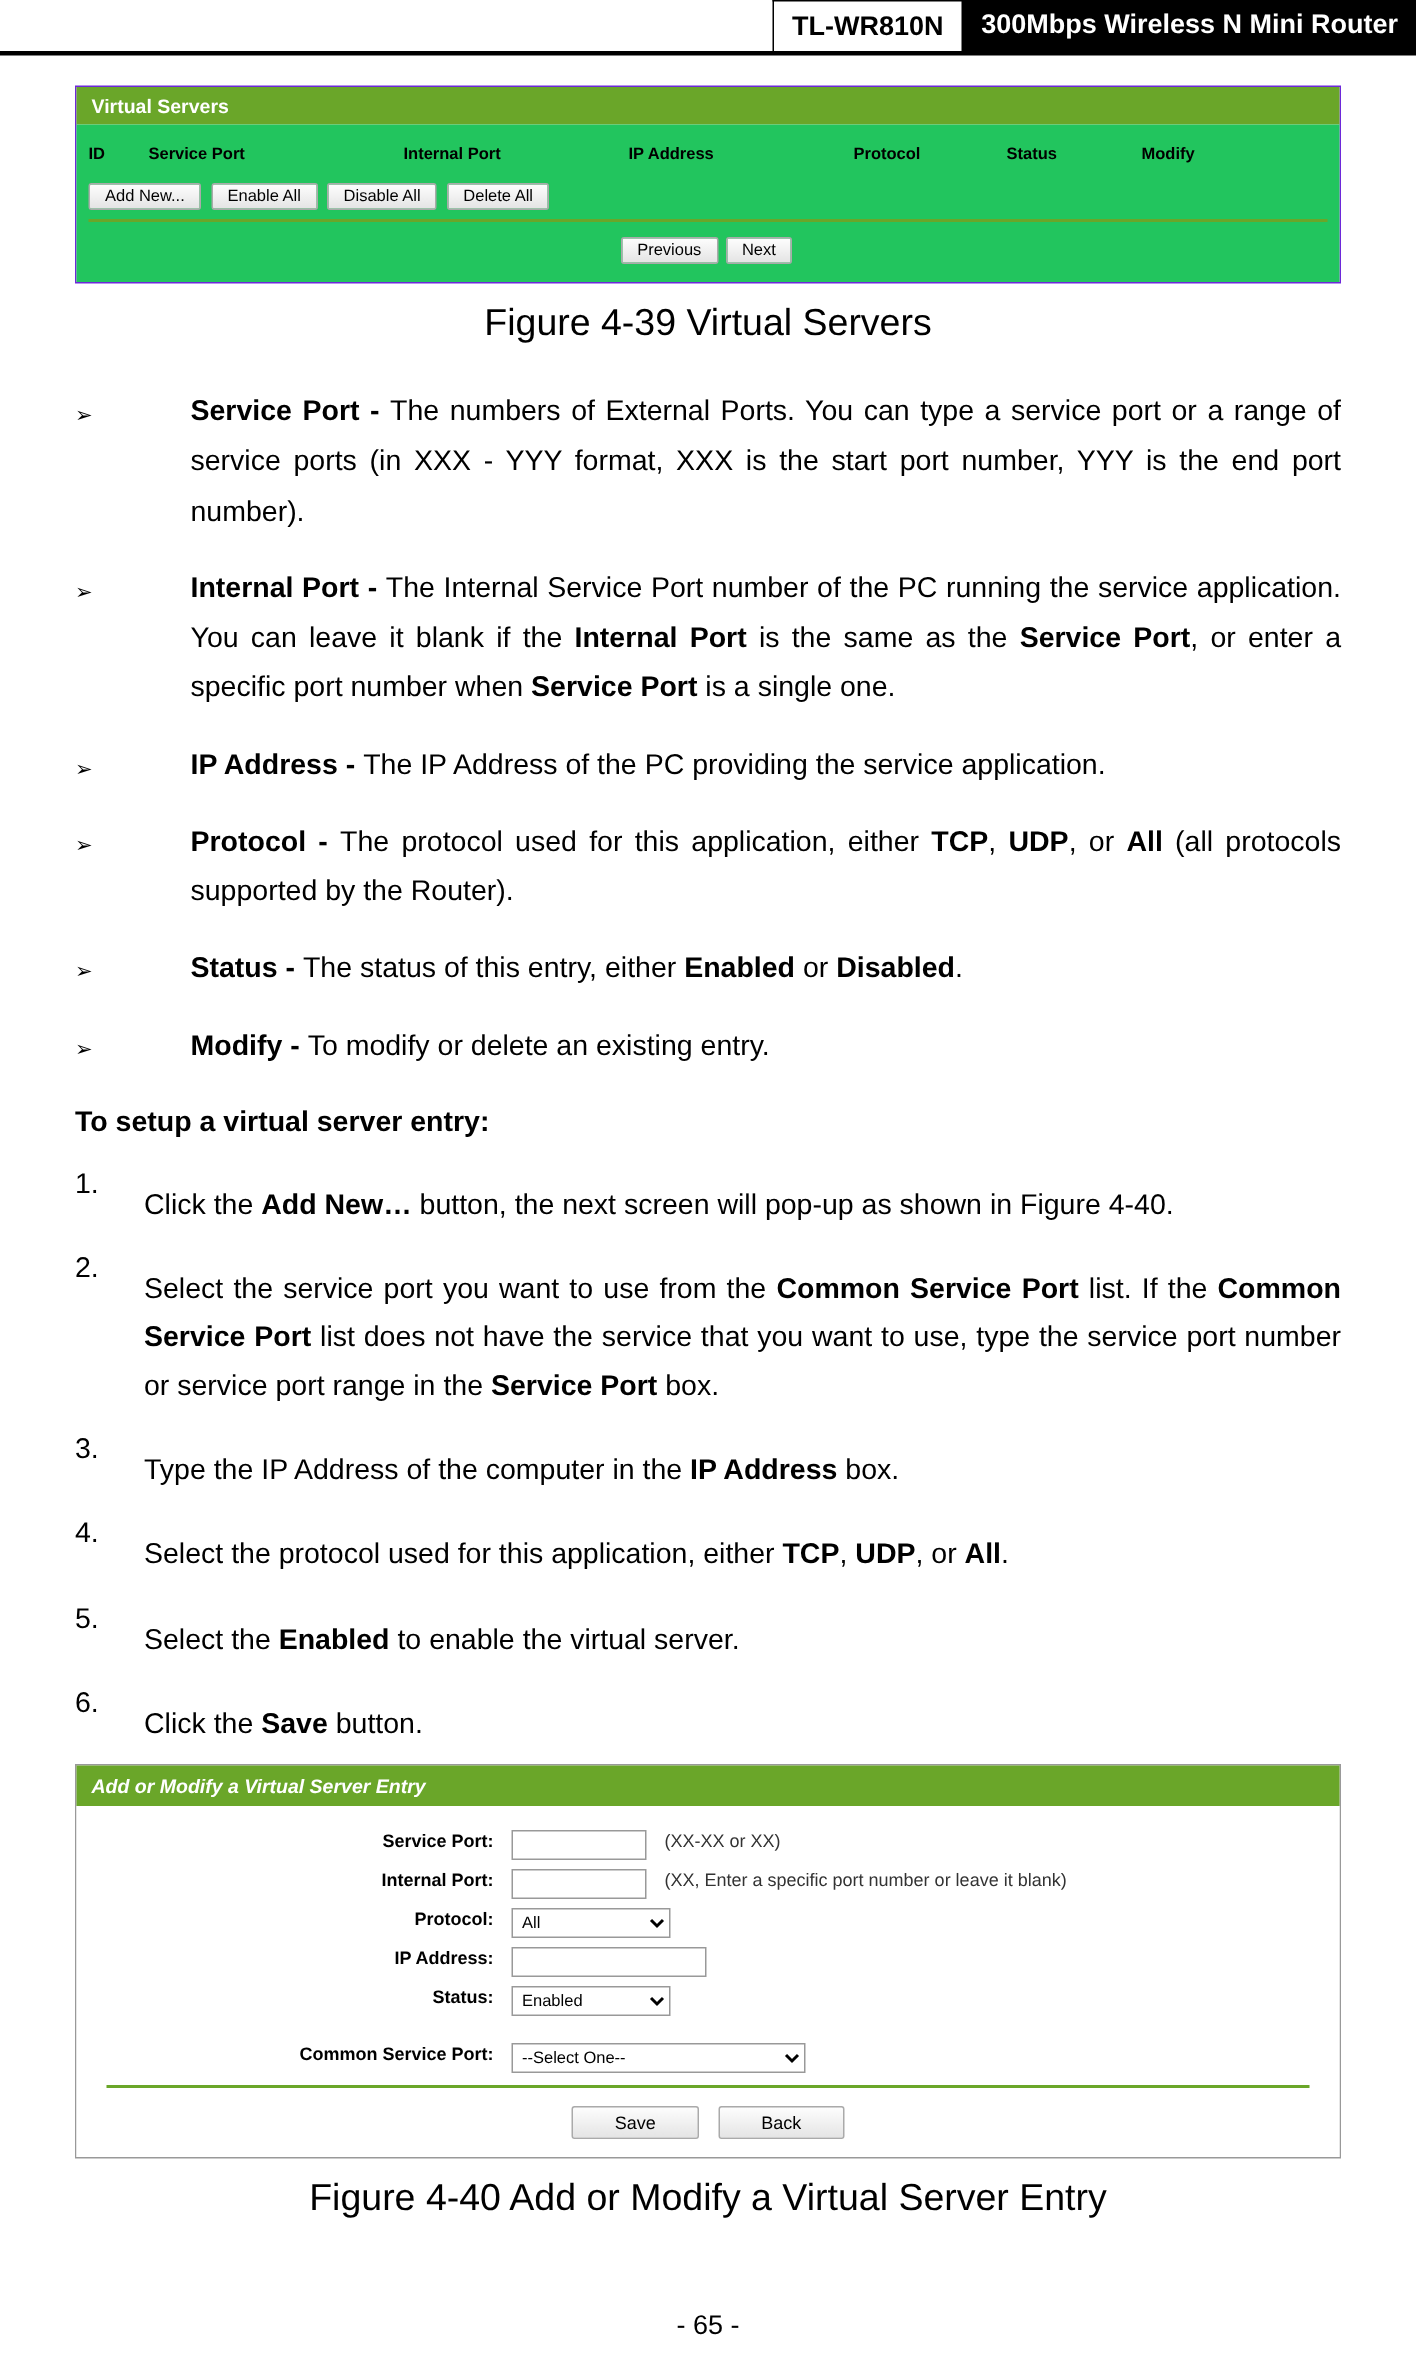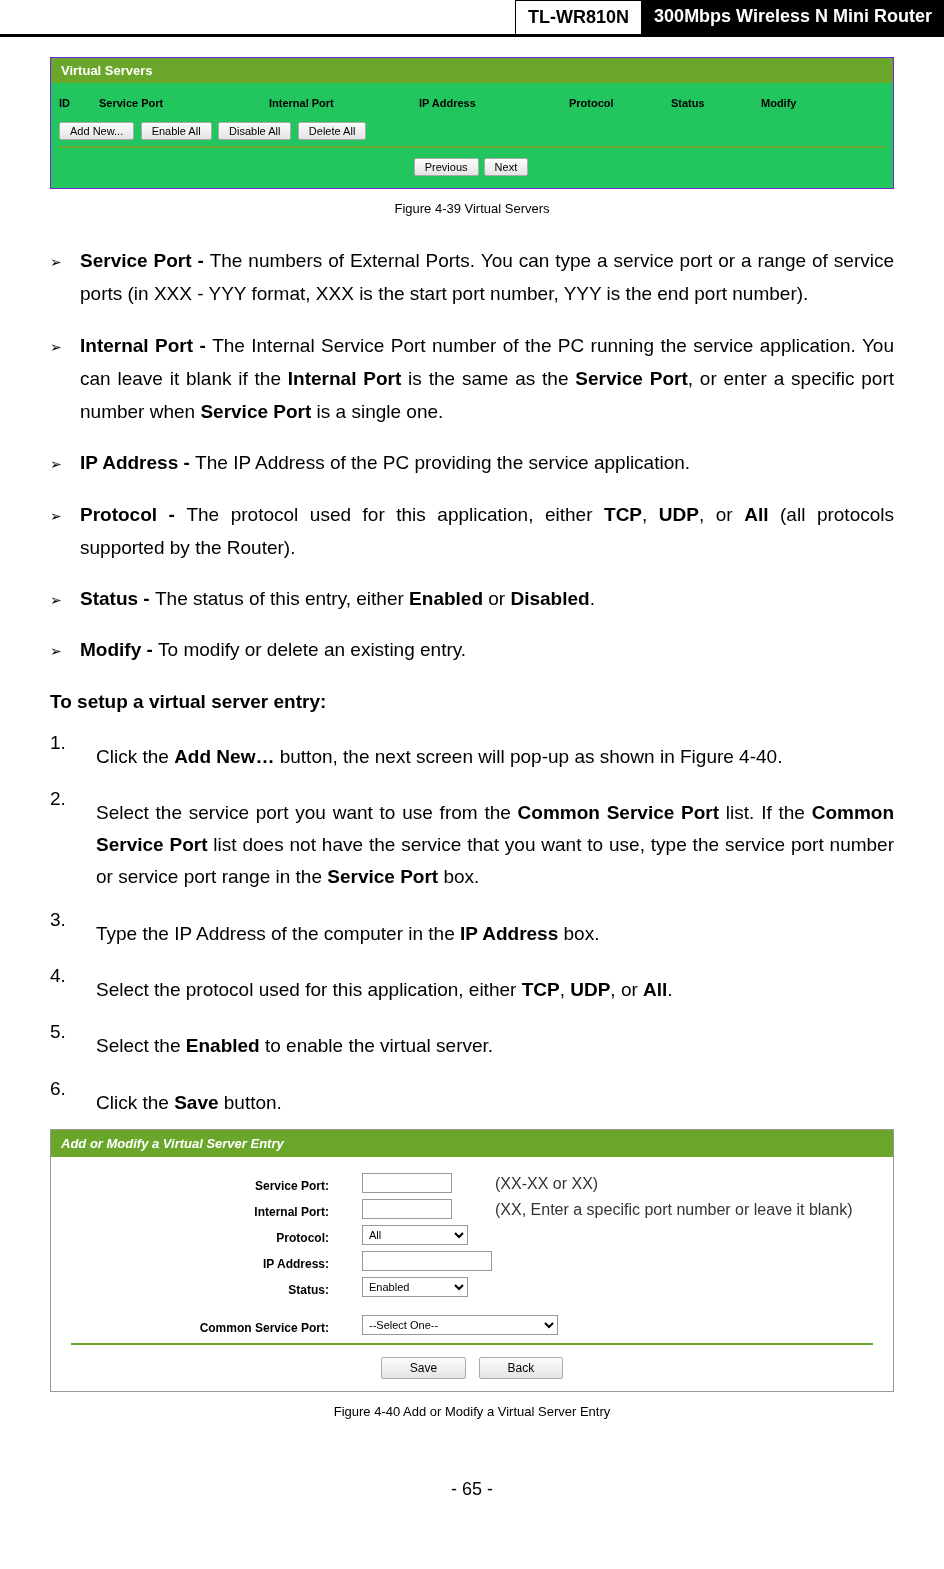--- a/index.html
+++ b/index.html
@@ -69,38 +69,38 @@
       padding: 2px 10px;
       font-size: 11px;
       border-radius: 2px;
       margin-right: 2px;
       cursor: pointer;
     }
     .hr-line { border-top: 2px solid #6aa629; margin: 6px 0; }
     .pag-row { text-align: center; padding: 4px 0; font-size: 11px; }
     .figure-caption {
       text-align: center;
-      font-size: 13px;
+      font-size: 25px;
       margin: 12px 0 28px 0;
     }
     .bullet-list { list-style: none; padding: 0; }
     .bullet-item {
       display: flex;
       margin-bottom: 18px;
       font-size: 19px;
       line-height: 1.75;
       text-align: justify;
     }
     .bullet-marker {
       width: 30px;
       flex-shrink: 0;
       font-size: 14px;
       padding-top: 6px;
     }
-    .bullet-text { flex: 1; }
+    .bullet-text { flex: 1; margin-left: 47px; }
     .setup-heading {
       font-weight: bold;
       font-size: 19px;
       margin: 24px 0 14px 0;
     }
     .ordered-list {
       list-style: none;
       counter-reset: item;
       padding: 0;
     }
@@ -127,45 +127,44 @@
       font-weight: bold;
       font-style: italic;
       font-size: 13px;
     }
     .form-body {
       padding: 16px 20px 8px 20px;
       background: #fff;
     }
     .form-row {
       display: flex;
-      align-items: flex-end;
+      align-items: flex-start;
       margin-bottom: 6px;
       font-size: 12px;
-      gap: 21px;
     }
     .form-label {
       width: 270px;
       text-align: right;
       font-weight: bold;
       padding-right: 12px;
     }
     .form-input {
       border: 1px solid #999;
       height: 20px;
       padding: 0 3px;
       font-size: 11px;
     }
     .form-select {
       border: 1px solid #999;
       height: 20px;
       font-size: 11px;
       background: #fff;
       padding: 0 2px;
     }
-    .form-hint { margin-left: 22px; color: #333; font-size: 16px; }
+    .form-hint { margin-left: 12px; color: #333; font-size: 12px; }
     .form-hr { border-top: 2px solid #6aa629; margin: 8px 0; }
     .form-btn-row { text-align: center; padding: 4px 0; }
     .form-btn {
       display: inline-block;
       background: linear-gradient(#fdfdfd, #e4e4e4);
       border: 1px solid #aaa;
       padding: 3px 28px;
       font-size: 12px;
       margin: 0 4px;
       border-radius: 2px;

